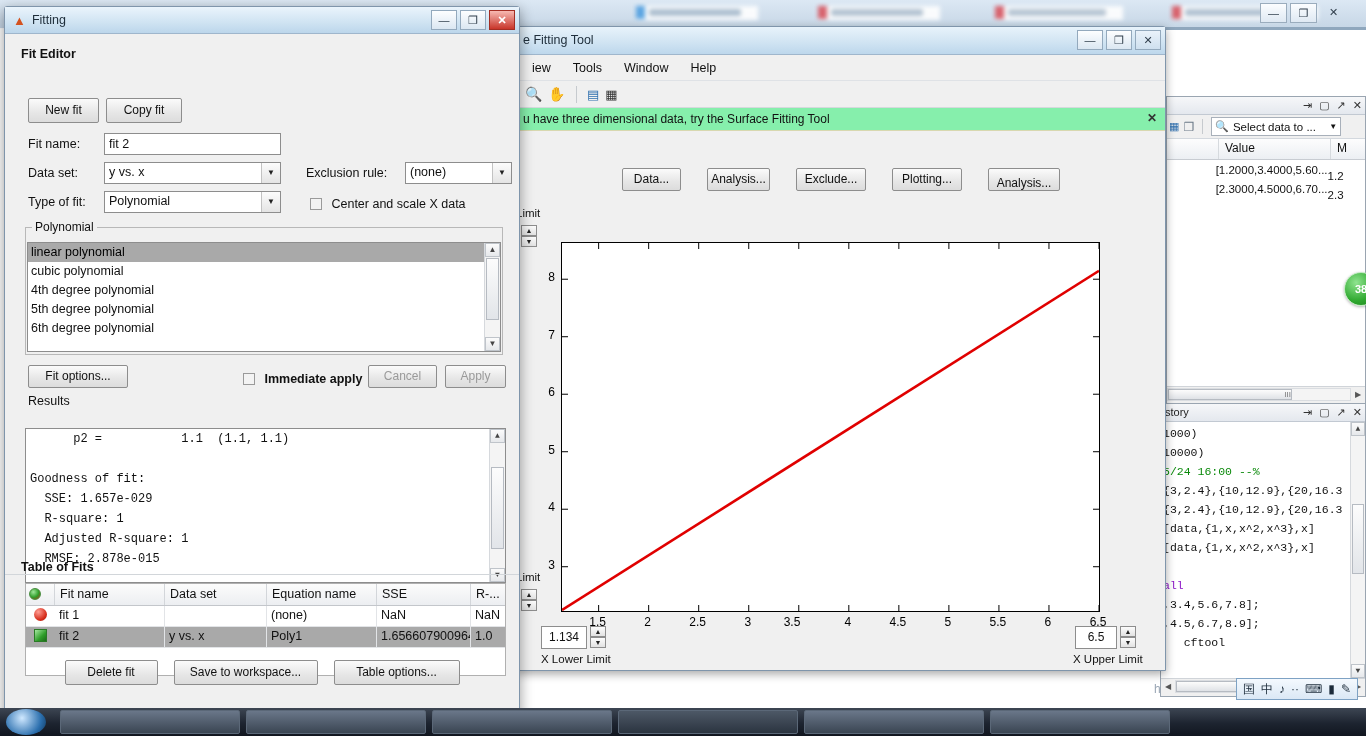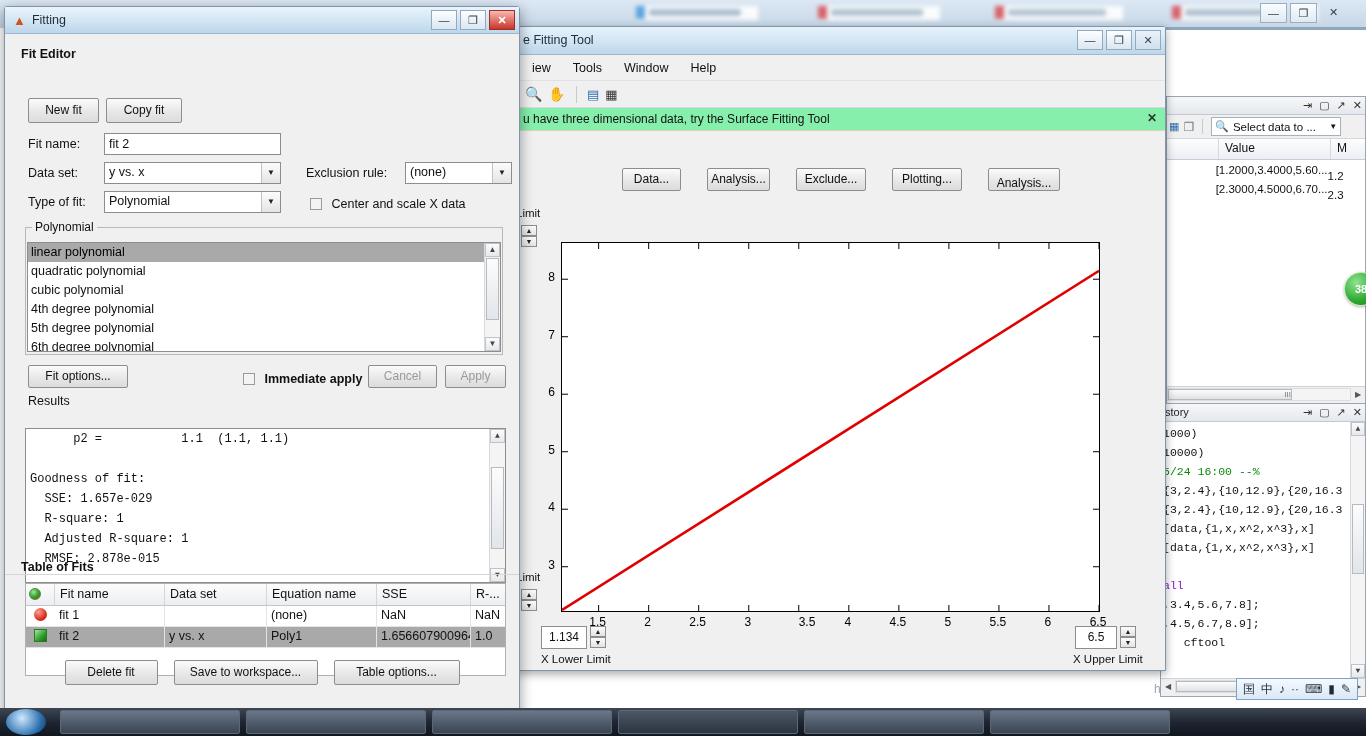--- a/index.html
+++ b/index.html
@@ -387,21 +387,21 @@
           <div class="ytick" style="top: 219.725px; left: 18px; right: auto; width: 20px;">5</div>
           <div class="ytick" style="top: 162.225px; left: 18px; right: auto; width: 20px;">6</div>
           <div class="ytick" style="top: 104.725px; left: 18px; right: auto; width: 20px;">7</div>
           <div class="ytick" style="top: 47.225px; left: 18px; right: auto; width: 20px;">8</div>
         </div>
       <div id="xticks">
           <div class="xtick" style="left: 65.6273px; top: 392px;">1.5</div>
           <div class="xtick" style="left: 115.665px; top: 392px;">2</div>
           <div class="xtick" style="left: 165.702px; top: 392px;">2.5</div>
           <div class="xtick" style="left: 215.739px; top: 392px;">3</div>
-          <div class="xtick" style="left: 275px; top: 392px;">3.5</div>
+          <div class="xtick" style="left: 260px; top: 392px;">3.5</div>
           <div class="xtick" style="left: 315.814px; top: 392px;">4</div>
           <div class="xtick" style="left: 365.851px; top: 392px;">4.5</div>
           <div class="xtick" style="left: 415.888px; top: 392px;">5</div>
           <div class="xtick" style="left: 465.925px; top: 392px;">5.5</div>
           <div class="xtick" style="left: 515.963px; top: 392px;">6</div>
           <div class="xtick" style="left: 566px; top: 392px;">6.5</div>
         </div>
 
       <div style="position:absolute;left:24px;top:403px;display:flex;align-items:flex-start;">
         <div class="numfield" style="width:46px">1.134</div>
@@ -464,21 +464,20 @@
 
       <div style="position:absolute;left:305px;top:160px;">
         <span class="chk"></span>
         <span class="lbl" style="margin-left:5px;">Center and scale X data</span>
       </div>
 
       <div class="grp" style="left:20px;top:193px;width:478px;height:128px;"></div>
       <div class="grp-lbl" style="left:27px;top:186px;">Polynomial</div>
       <div class="listbox" style="left:22px;top:208px;width:474px;height:110px;">
         <div class="li sel">linear polynomial</div>
-        <div class="li">quadratic polynomial</div>
         <div class="li">cubic polynomial</div>
         <div class="li">4th degree polynomial</div>
         <div class="li">5th degree polynomial</div>
         <div class="li">6th degree polynomial</div>
         <div class="vscroll" style="width:16px">
           <div class="a" style="top:0;width:15px">▲</div>
           <div class="thumb2" style="top:15px;height:62px;width:13px"></div>
           <div class="a" style="bottom:0;width:15px">▼</div>
         </div>
       </div>

